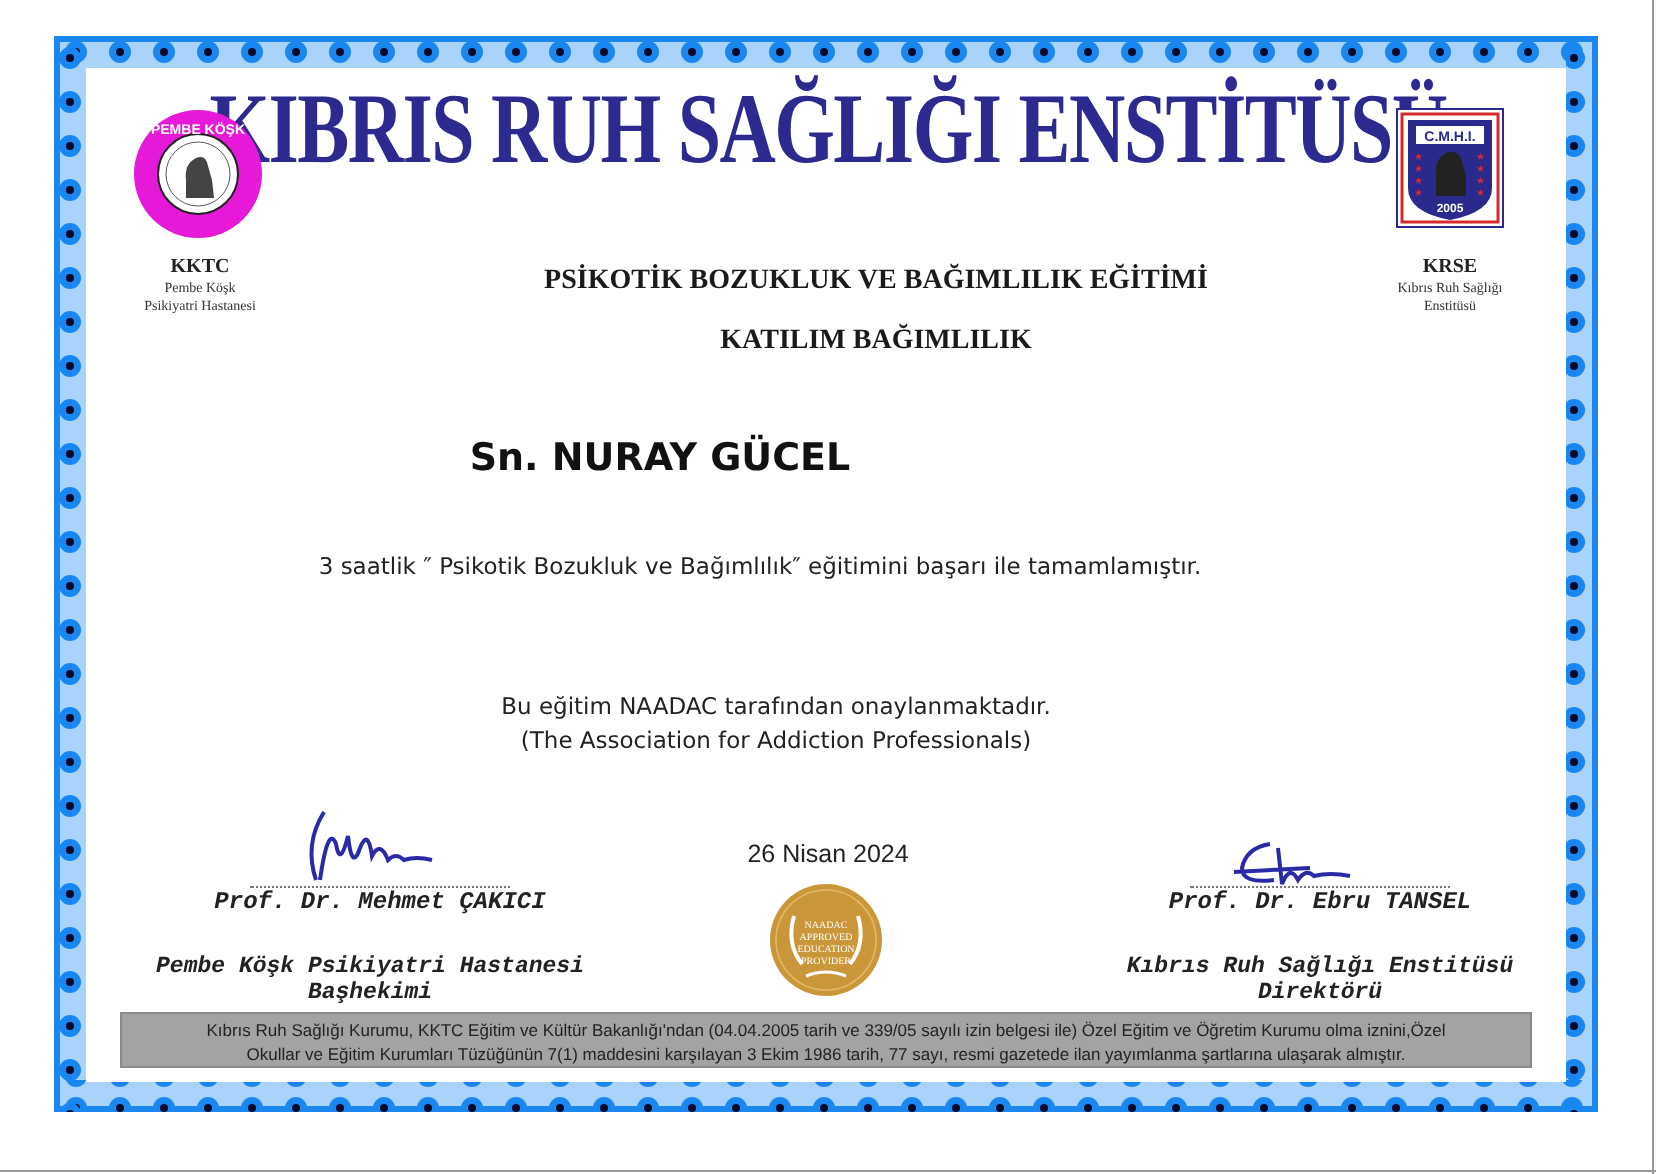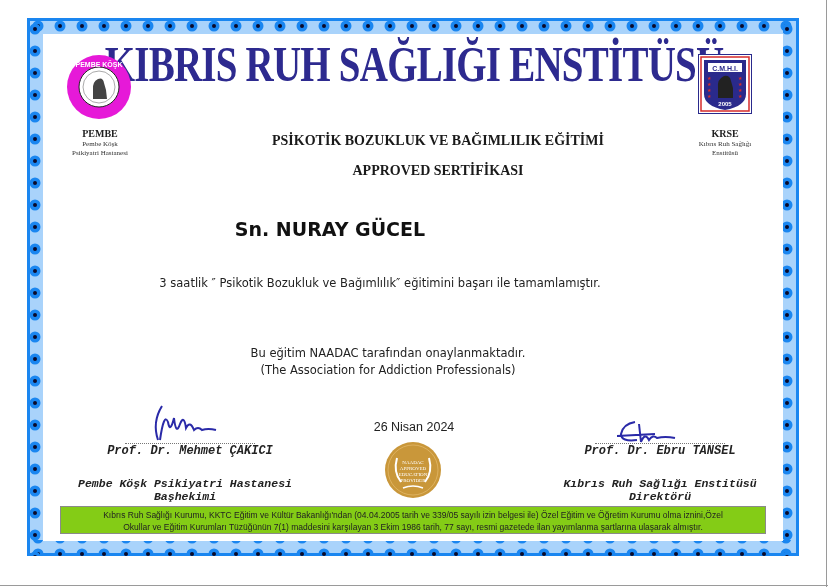--- a/index.html
+++ b/index.html
@@ -65,21 +65,21 @@
 
     .sig-block { position: absolute; text-align: center; font-family: Liberation Mono, monospace; }
     .sig-line { border-top: 1px dotted #777; margin: 0 auto; }
     .sig-name { font-style: italic; font-weight: bold; font-size: 12px; color: #222; line-height: 14px; }
     .sig-role { font-style: italic; font-weight: bold; font-size: 11.5px; color: #222; }
 
     .seal { position: absolute; left: 385px; top: 442px; width: 56px; height: 56px; }
 
     .footer-note {
       position: absolute; left: 60px; top: 506px; width: 706px; height: 28px;
-      background: #84cc16; border: 1px solid #8a8a8a;
+      background: #a3a3a3; border: 1px solid #8a8a8a;
       font-family: "Liberation Sans", sans-serif; font-size: 8.5px; color: #222;
       text-align: center; line-height: 12px; padding-top: 2px;
     }
   </style>
 </head>
 <body>
 
 <div class="page-edge-right"></div>
 <div class="page-edge-bottom"></div>
 
@@ -107,21 +107,21 @@
 <div class="title">KIBRIS RUH SAĞLIĞI ENSTİTÜSÜ</div>
 
 <svg class="logo-left" viewBox="0 0 66 66">
   <circle cx="33" cy="33" r="32" fill="#e619d8"></circle>
   <circle cx="33" cy="33" r="20" fill="#ffffff" stroke="#222" stroke-width="1"></circle>
   <circle cx="33" cy="33" r="16" fill="none" stroke="#555" stroke-width="0.5"></circle>
   <path d="M27 45 L27 36 Q26 28 32 25 Q37 23 38 29 L40 36 L41 45 Z" fill="#444"></path>
   <text x="33" y="13" text-anchor="middle" font-size="7" font-weight="bold" fill="#fff" font-family="Liberation Sans, sans-serif">PEMBE KÖŞK</text>
 </svg>
 <div class="logo-caption" style="left:55px; top:127px; width:90px;">
-  <div class="abbr">PEMBE</div>
+  <div class="abbr">KKTC</div>
   <div class="sub">Pembe Köşk</div>
   <div class="sub">Psikiyatri Hastanesi</div>
 </div>
 
 <svg class="logo-right" viewBox="0 0 54 60">
   <rect x="0" y="0" width="54" height="60" fill="#ffffff" stroke="#2a2a8c" stroke-width="2"></rect>
   <rect x="3" y="3" width="48" height="54" fill="none" stroke="#d62b2b" stroke-width="1.5"></rect>
   <path d="M6 6 L48 6 L48 40 Q48 52 27 56 Q6 52 6 40 Z" fill="#2a2a8c"></path>
   <rect x="10" y="9" width="34" height="9" fill="#ffffff"></rect>
   <text x="27" y="16.5" text-anchor="middle" font-size="7" font-weight="bold" fill="#2a2a8c" font-family="Liberation Sans, sans-serif">C.M.H.I.</text>
@@ -138,21 +138,21 @@
       <text x="40" y="44">★</text>
   </g>
 </svg>
 <div class="logo-caption" style="left:680px; top:127px; width:90px;">
   <div class="abbr">KRSE</div>
   <div class="sub">Kıbrıs Ruh Sağlığı</div>
   <div class="sub">Enstitüsü</div>
 </div>
 
 <div class="subtitle" style="top:133px;">PSİKOTİK BOZUKLUK VE BAĞIMLILIK EĞİTİMİ</div>
-<div class="subtitle" style="top:163px;">APPROVED SERTİFİKASI</div>
+<div class="subtitle" style="top:163px;">KATILIM BAĞIMLILIK</div>
 
 <div class="recipient">Sn. NURAY GÜCEL</div>
 <div class="completion">3 saatlik ″ Psikotik Bozukluk ve Bağımlılık″ eğitimini başarı ile tamamlamıştır.</div>
 
 <div class="approval">
   <div>Bu eğitim NAADAC tarafından onaylanmaktadır.</div>
   <div>(The Association for Addiction Professionals)</div>
 </div>
 
 <div class="date">26 Nisan 2024</div>

